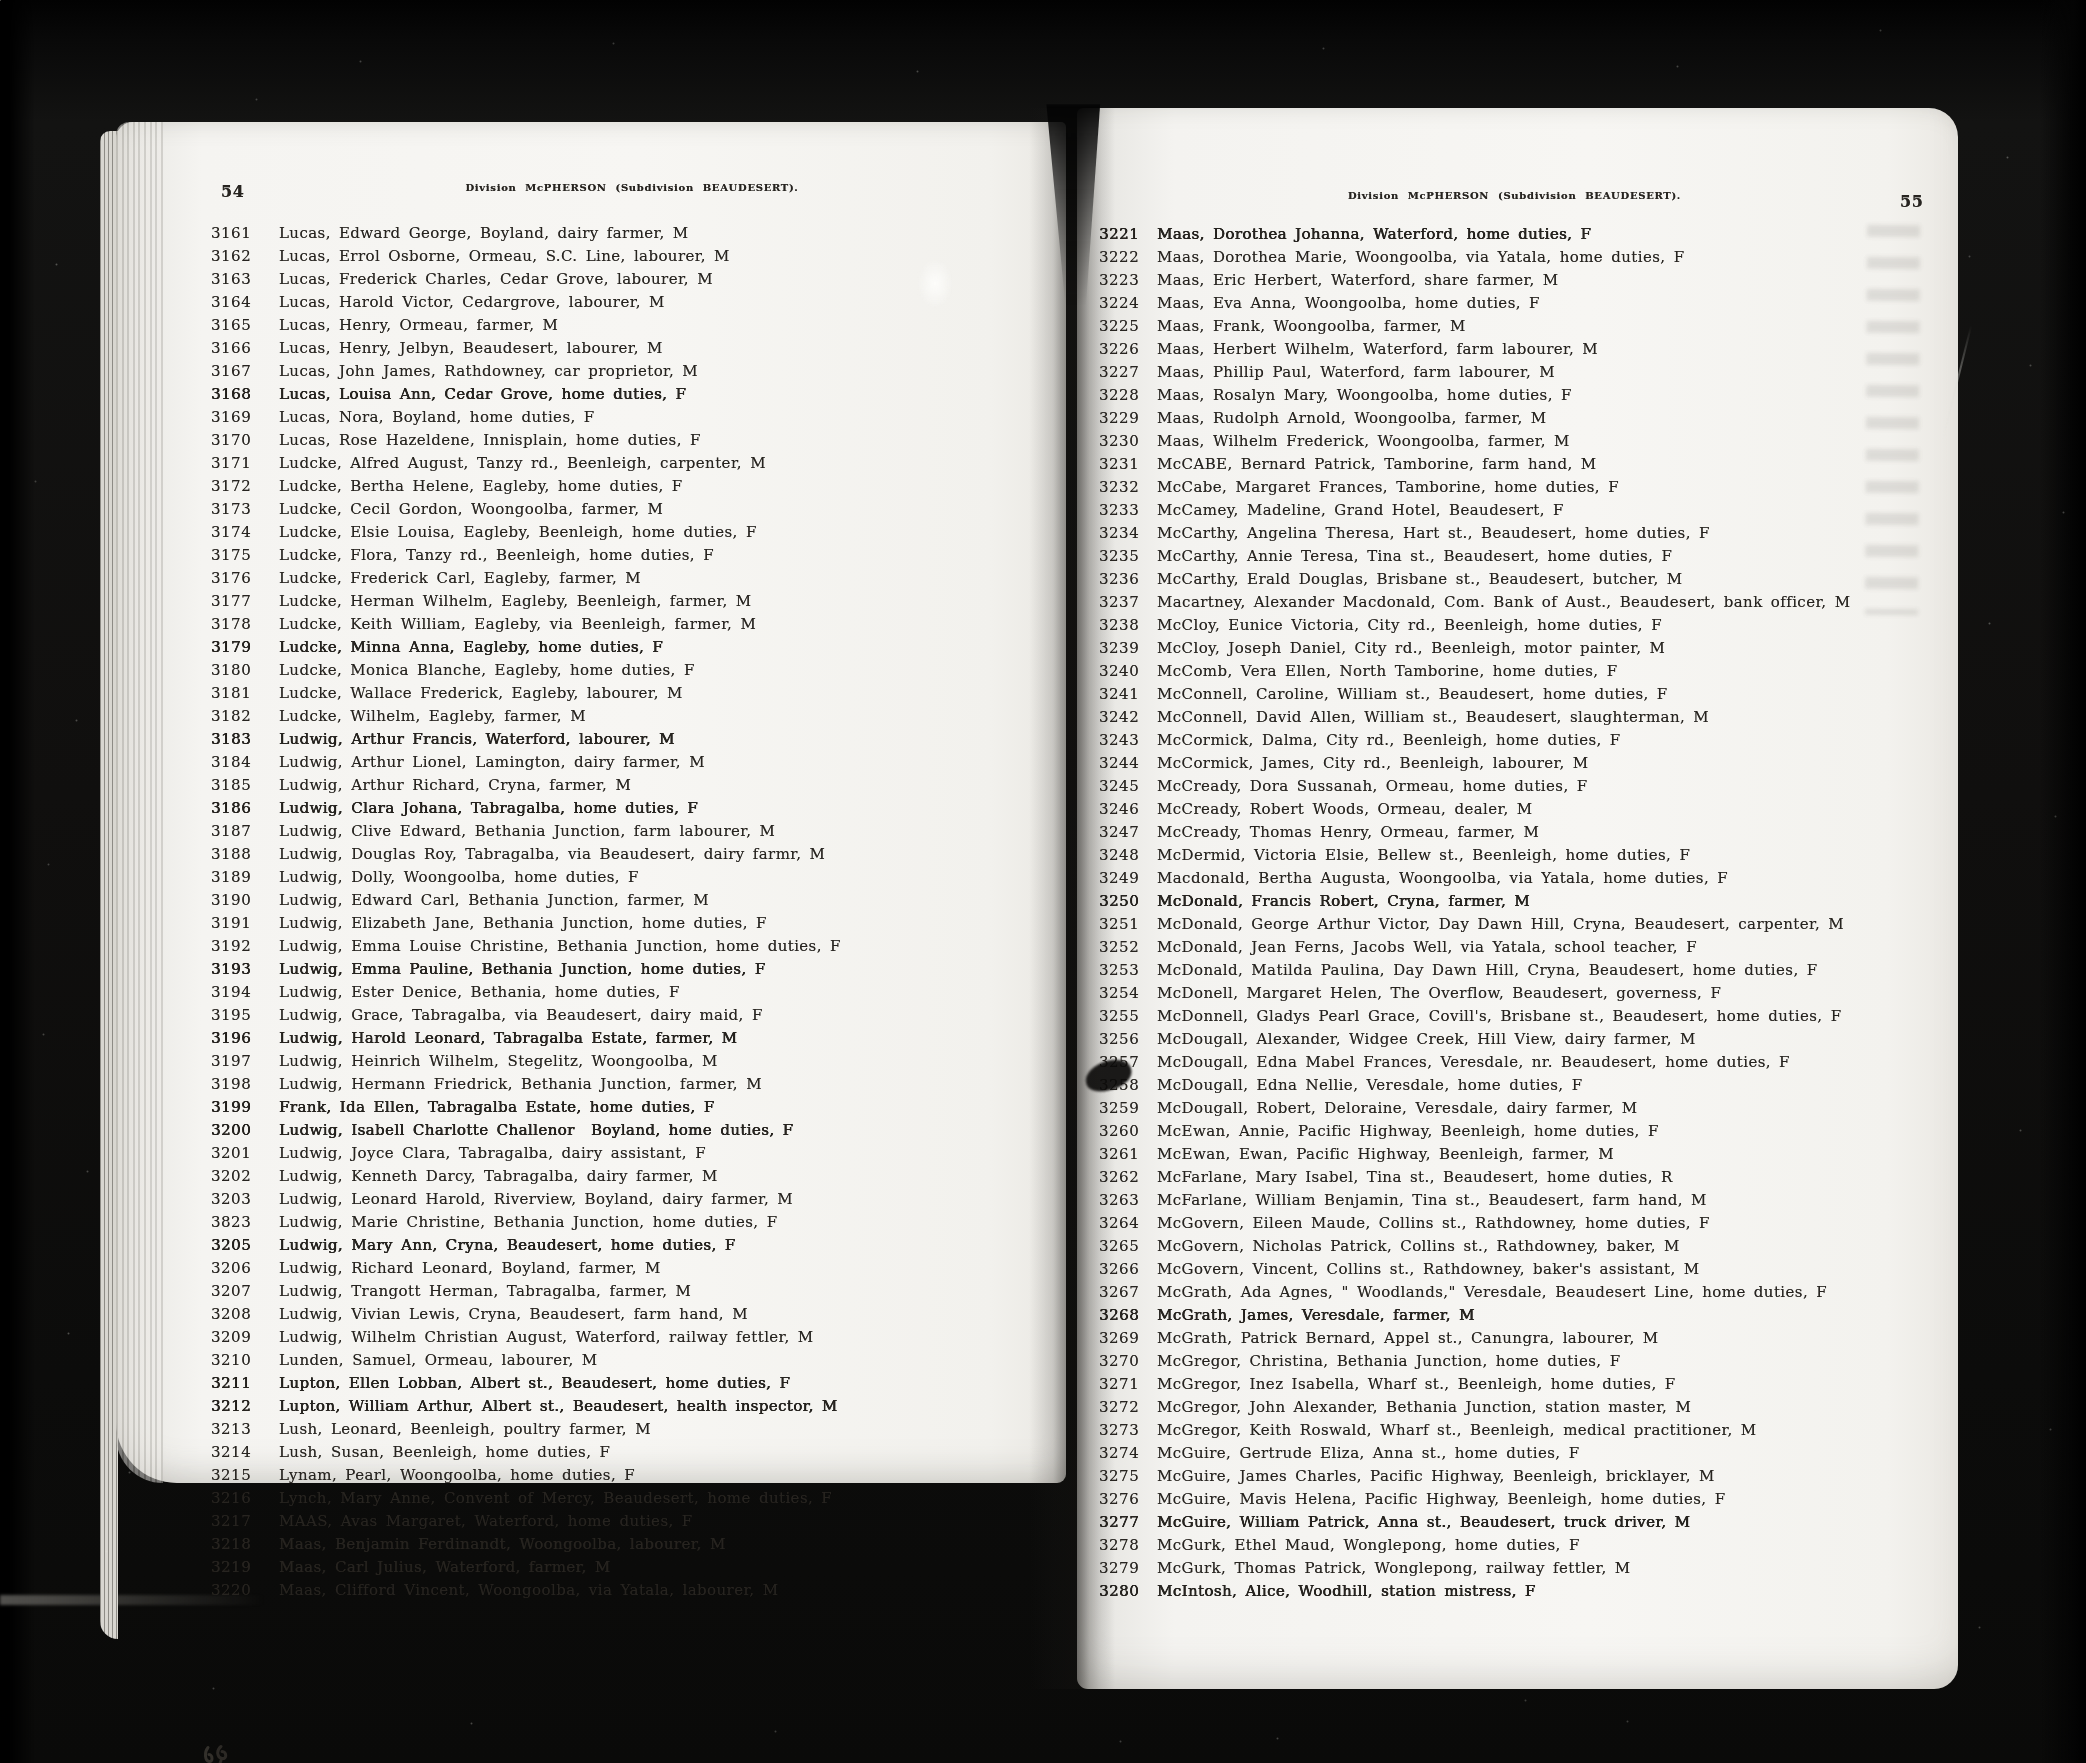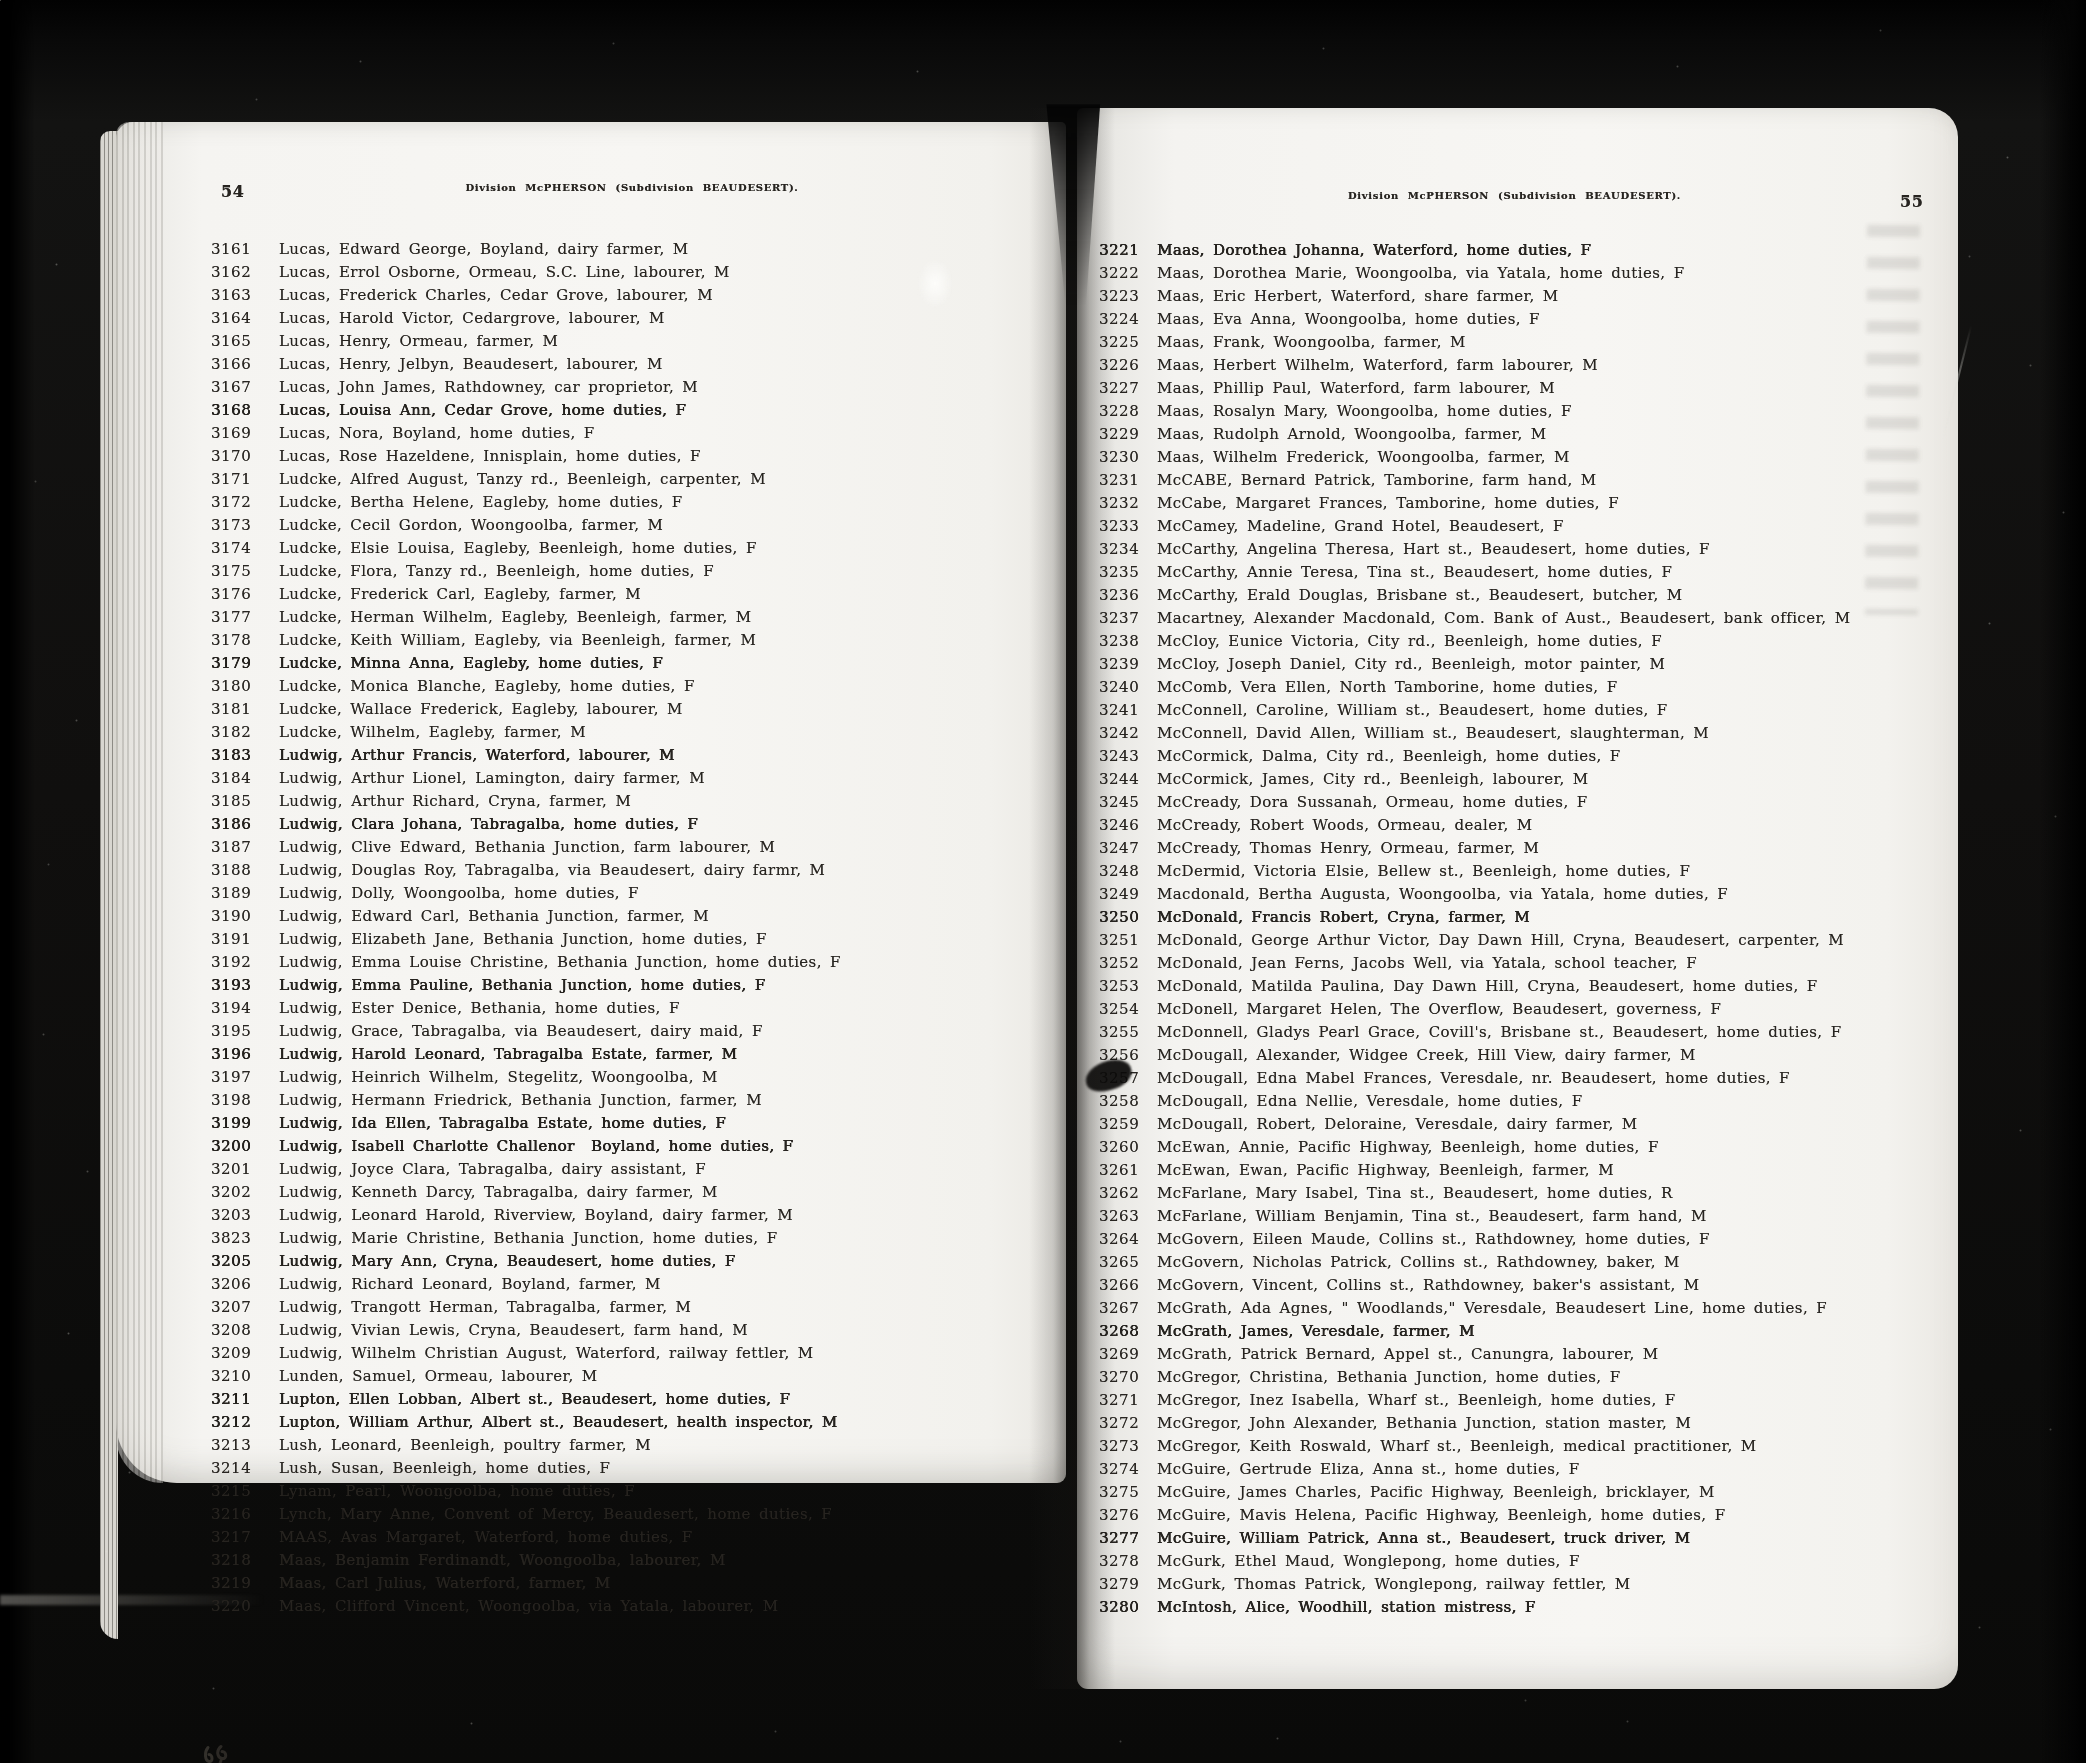--- a/index.html
+++ b/index.html
@@ -61,21 +61,21 @@
     background:linear-gradient(90deg,rgba(0,0,0,0) 0%,rgba(28,27,25,.16) 28%,rgba(18,17,15,.55) 52%,rgba(28,27,25,.22) 70%,rgba(0,0,0,0) 100%);}
   .gutter-top{position:absolute;left:1008px;top:104px;width:128px;height:218px;z-index:3;pointer-events:none;
     background:linear-gradient(180deg,rgba(4,4,4,.96),rgba(4,4,4,0) 92%);
     clip-path:polygon(30% 0,72% 0,60% 100%,46% 100%);filter:blur(1.5px);}
 
   .pageno{position:absolute;font-size:16px;font-weight:bold;color:var(--ink,#272420);
     letter-spacing:0.5px;text-shadow:0 0 0.5px rgba(32,30,26,.7);}
   .header{position:absolute;font-size:10px;font-weight:bold;color:var(--ink,#272420);
     letter-spacing:0.7px;word-spacing:4.6px;text-align:center;white-space:pre;
     text-shadow:0 0 0.5px rgba(32,30,26,.65);}
-  .entries{position:absolute;color:var(--ink,#272420);font-size:15px;margin-top:16px;}
+  .entries{position:absolute;color:var(--ink,#272420);font-size:15px;}
   .entry{white-space:pre;text-shadow:0 0 0.5px rgba(38,35,30,.55);}
   .page-left .entry{height:23px;line-height:23px;}
   .page-right .entry{height:23px;line-height:23px;}
   .entry .no{display:inline-block;letter-spacing:0.5px;}
   .page-left .entry .no{width:68px;}
   .page-right .entry .no{width:58px;}
   .entry .txt{letter-spacing:0.4px;word-spacing:3px;}
   .entry.bold{text-shadow:0 0 0.5px #1d1b17,0.4px 0 0 #1d1b17;}
 
   .smudge{position:absolute;left:801px;top:136px;width:36px;height:51px;z-index:4;
@@ -171,21 +171,21 @@
       <div class="entry"><span class="no">3194</span><span class="txt">Ludwig, Ester Denice, Bethania, home duties, F</span></div>
 
       <div class="entry"><span class="no">3195</span><span class="txt">Ludwig, Grace, Tabragalba, via Beaudesert, dairy maid, F</span></div>
 
       <div class="entry bold"><span class="no">3196</span><span class="txt">Ludwig, Harold Leonard, Tabragalba Estate, farmer, M</span></div>
 
       <div class="entry"><span class="no">3197</span><span class="txt">Ludwig, Heinrich Wilhelm, Stegelitz, Woongoolba, M</span></div>
 
       <div class="entry"><span class="no">3198</span><span class="txt">Ludwig, Hermann Friedrick, Bethania Junction, farmer, M</span></div>
 
-      <div class="entry bold"><span class="no">3199</span><span class="txt">Ludwig, Ida Ellen, Tabragalba Estate, home duties, F</span></div>
+      <div class="entry bold"><span class="no">3199</span><span class="txt">Frank, Ida Ellen, Tabragalba Estate, home duties, F</span></div>
 
       <div class="entry bold"><span class="no">3200</span><span class="txt">Ludwig, Isabell Charlotte Challenor  Boyland, home duties, F</span></div>
 
       <div class="entry"><span class="no">3201</span><span class="txt">Ludwig, Joyce Clara, Tabragalba, dairy assistant, F</span></div>
 
       <div class="entry"><span class="no">3202</span><span class="txt">Ludwig, Kenneth Darcy, Tabragalba, dairy farmer, M</span></div>
 
       <div class="entry"><span class="no">3203</span><span class="txt">Ludwig, Leonard Harold, Riverview, Boyland, dairy farmer, M</span></div>
 
       <div class="entry"><span class="no">3823</span><span class="txt">Ludwig, Marie Christine, Bethania Junction, home duties, F</span></div>

